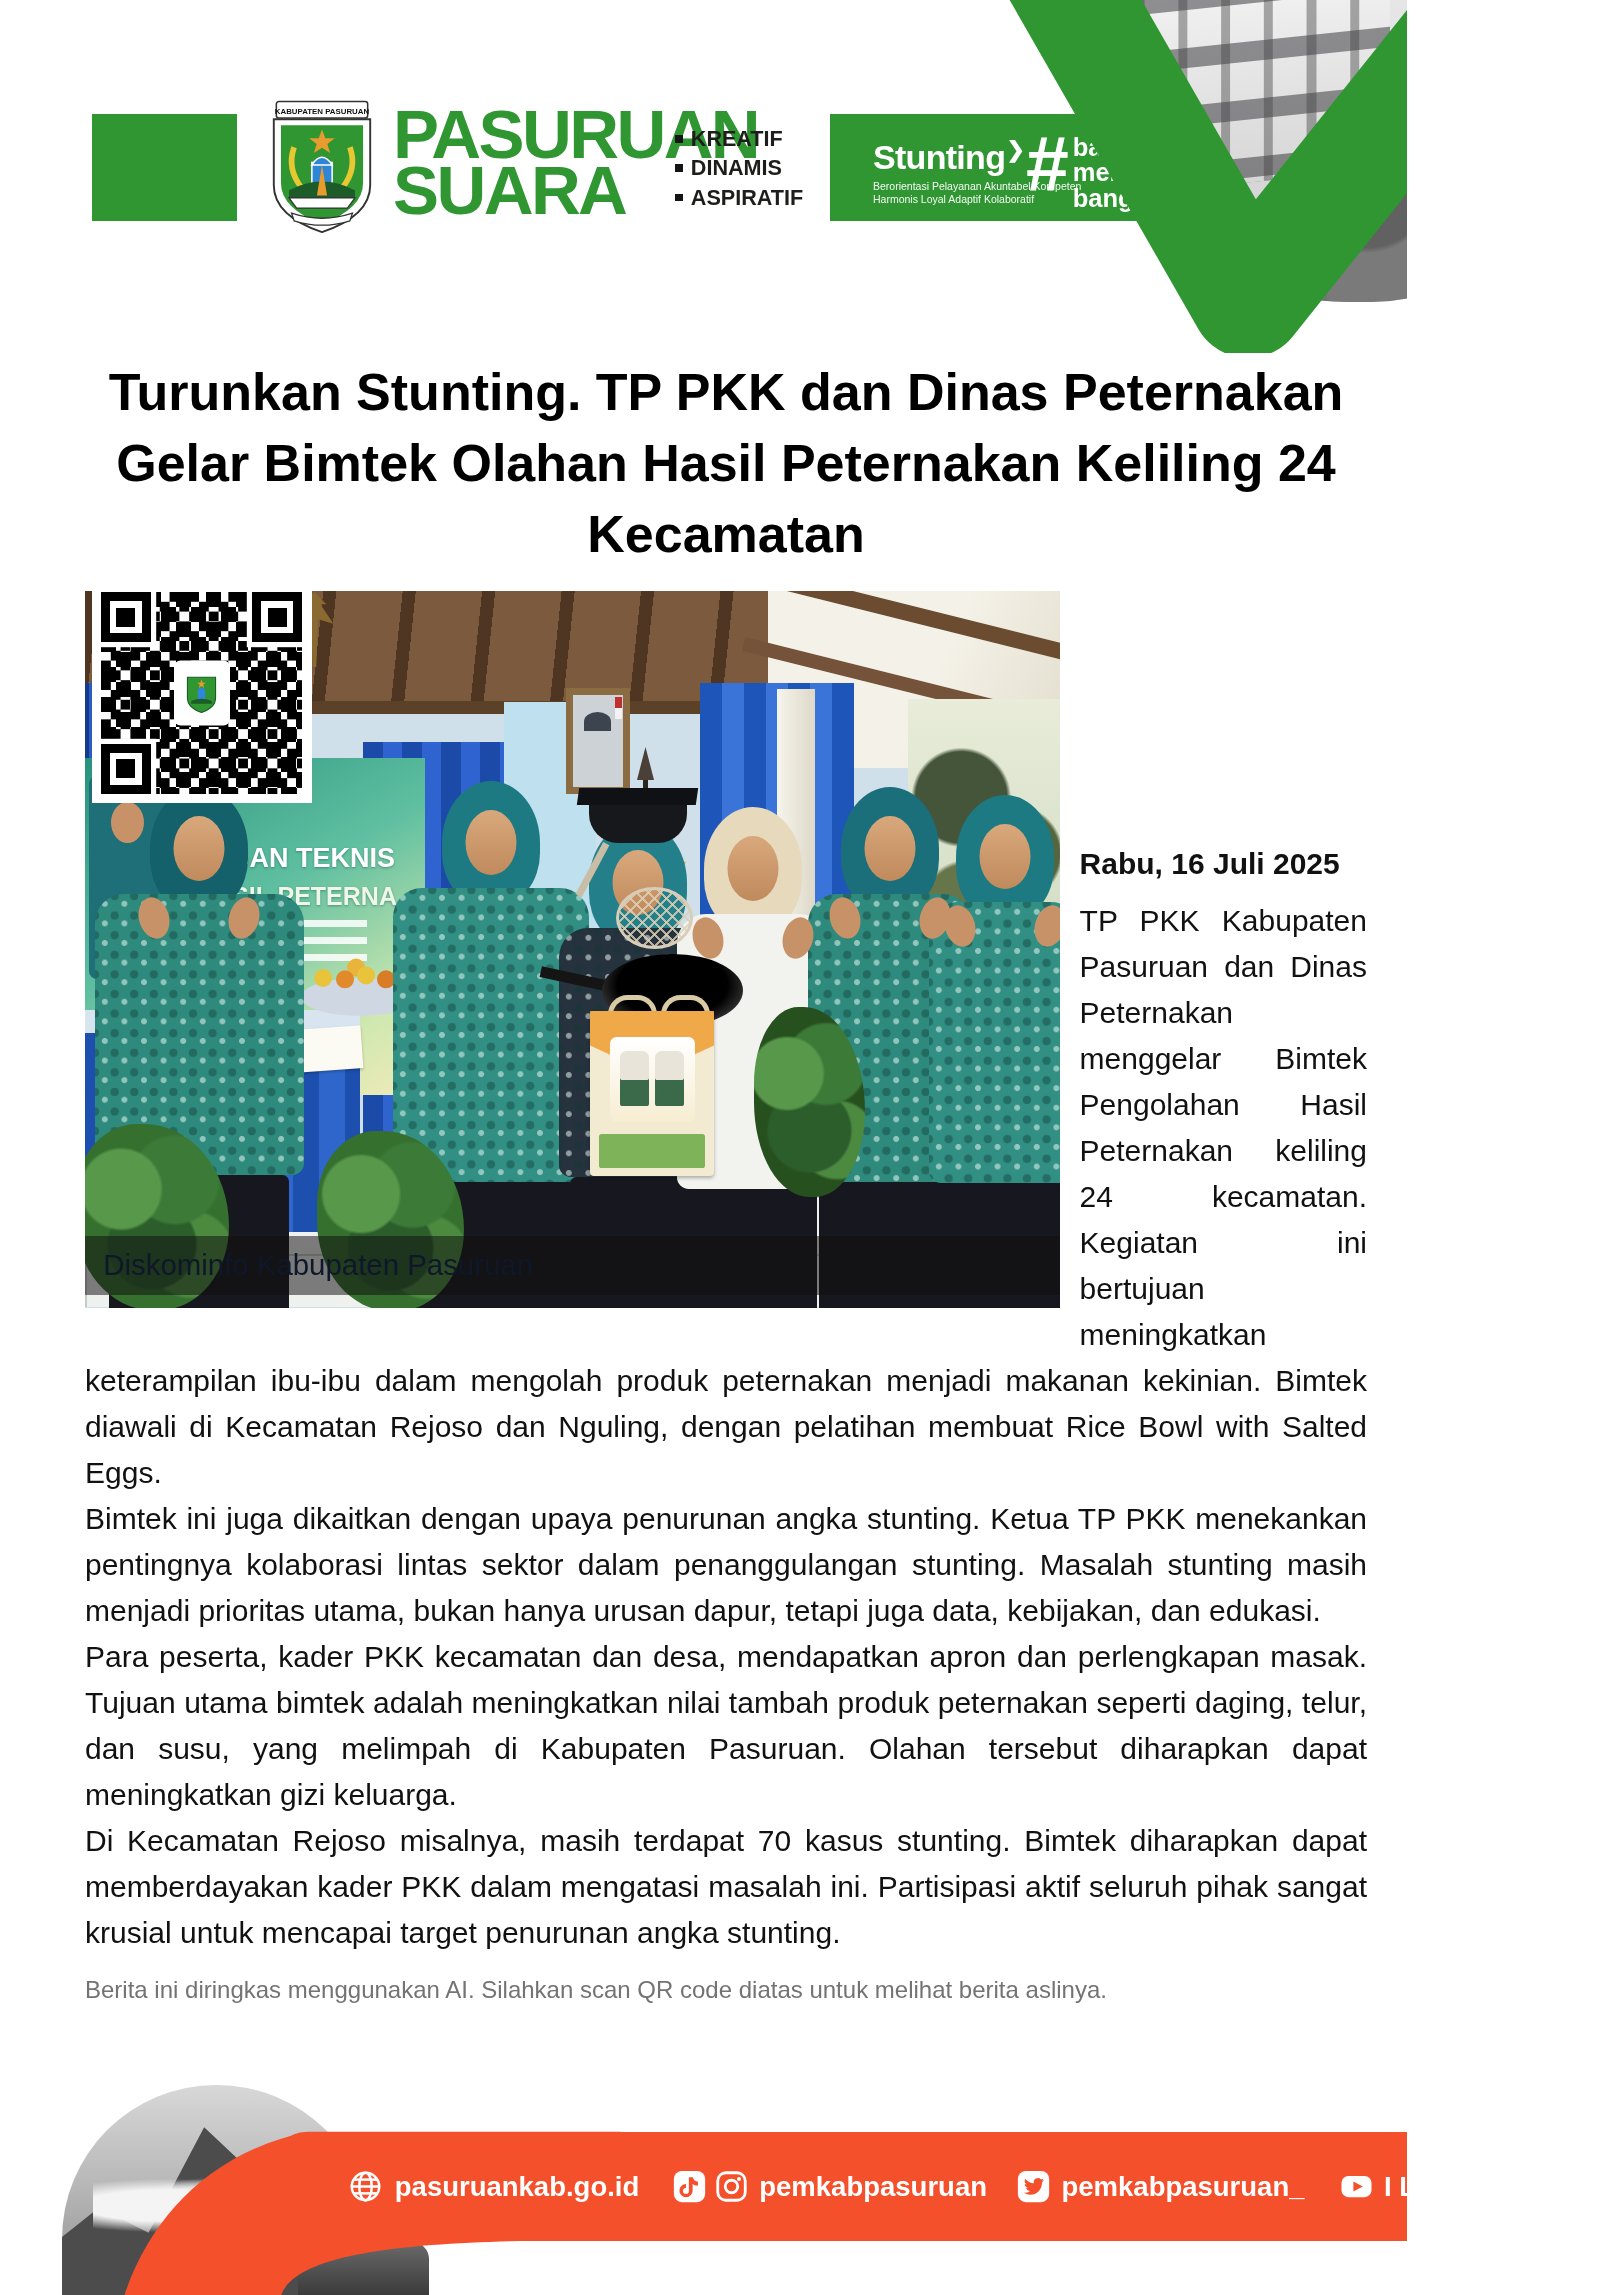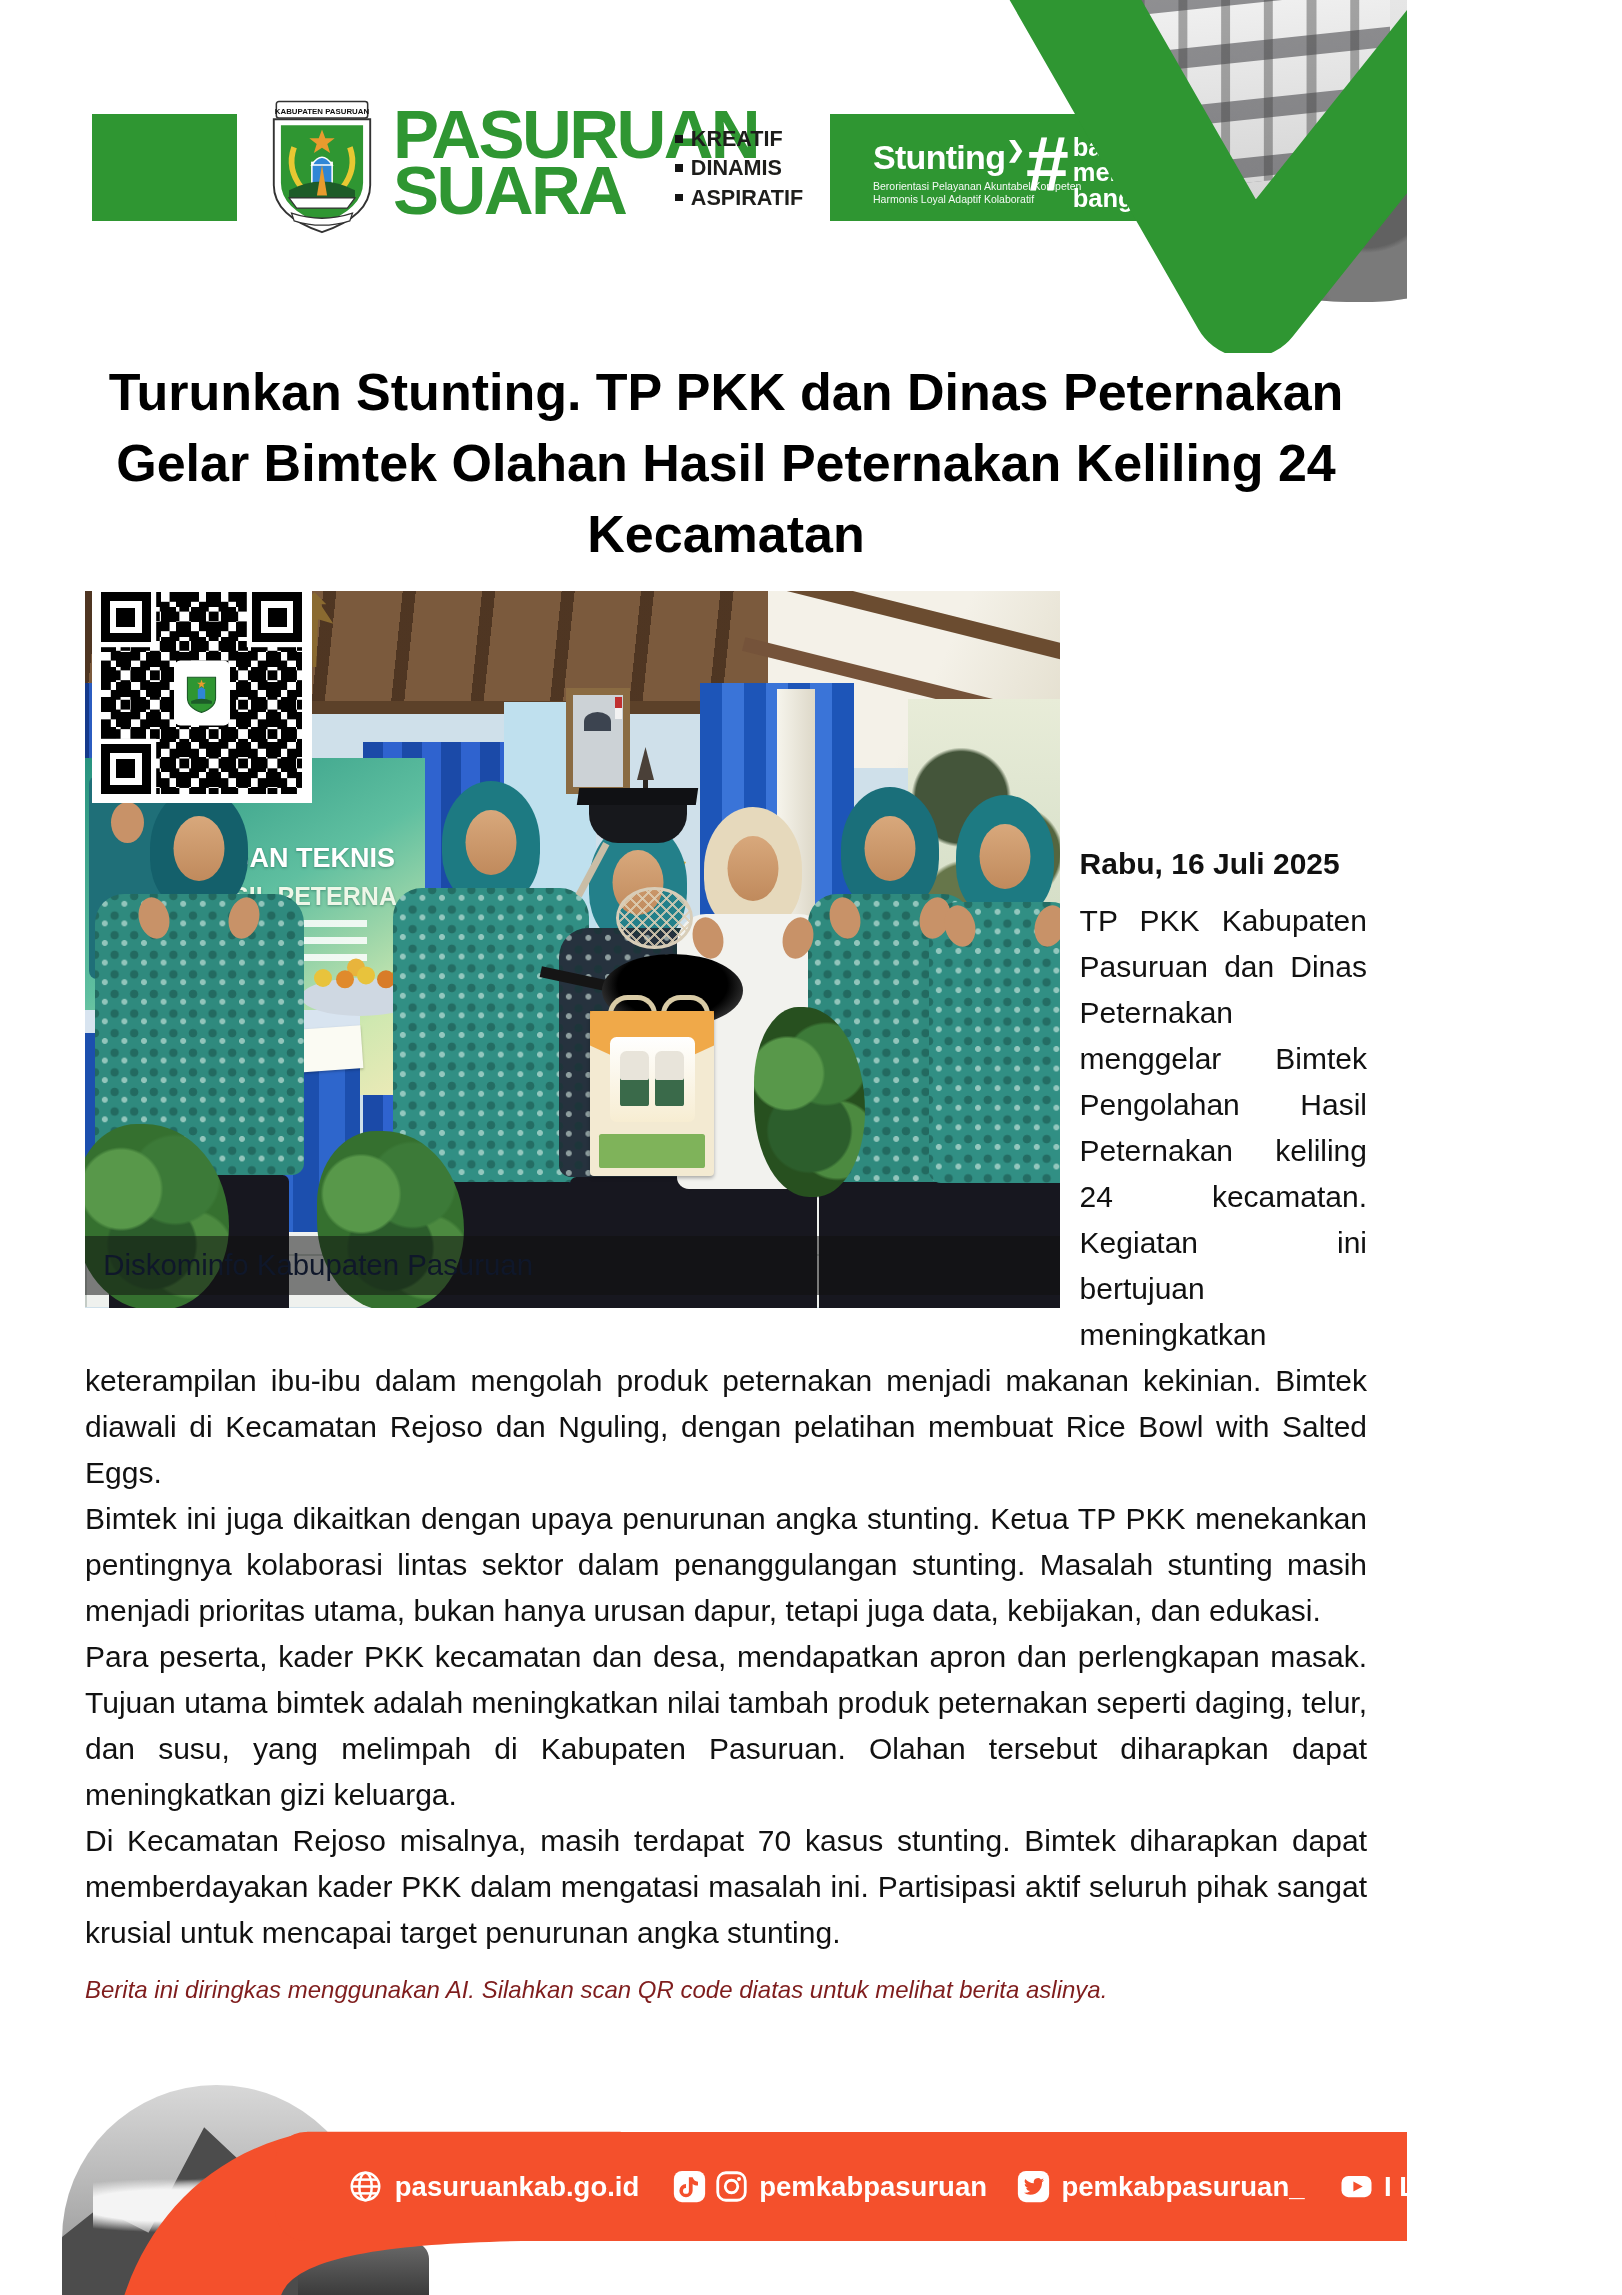--- a/index.html
+++ b/index.html
@@ -38,21 +38,21 @@
                   radial-gradient(circle at 62% 40%,#4f4f4f 0 28%,transparent 30%),
                   radial-gradient(circle at 45% 72%,#7a7a7a 0 38%,transparent 40%),
                   linear-gradient(#a6a6a6,#6d6d6d);}
   .ribbon{position:absolute;left:962px;top:-13px;width:661px;height:366px;}
 
   
   .content{position:relative;padding:357px 40px 0 85px;}
   .title{font-size:52px;line-height:71px;font-weight:bold;text-align:center;margin:0 auto 13px;max-width:1381px;color:#000;}
   .article{font-size:30px;line-height:46px;text-align:justify;}
   .article p{margin:0;}
-  .ai-note{margin-top:18.3px;font-size:24px;line-height:31px;font-style:italic;color:#7f1d1d;text-align:left;}
+  .ai-note{margin-top:18.3px;font-size:24px;line-height:31px;color:#737373;text-align:left;}
 
   
   .photo{float:left;width:975px;height:717px;margin:7.9px 19.6px 16.4px 0;position:relative;overflow:hidden;background:#cfe0ea;}
   .photo *{position:absolute;}
   .ph-ceiling{left:0;top:0;width:72%;height:115px;background:#7b5a3d;}
   .ph-ceiling::before{content:'';position:absolute;inset:0;
       background:repeating-linear-gradient(96deg,rgba(35,18,8,.5) 0 13px,transparent 13px 79px);}
   .ph-ceilR{right:0;top:0;width:30%;height:177px;background:linear-gradient(115deg,#f4f1e8 55%,#e2ddcc);}
   .ph-ceilR::before{content:'';position:absolute;left:-10%;top:19.6px;width:130%;height:15.7px;background:#6b4c30;transform:rotate(14deg);}
   .ph-ceilR::after{content:'';position:absolute;left:-10%;top:92px;width:130%;height:14.4px;background:#75533a;transform:rotate(14deg);}

